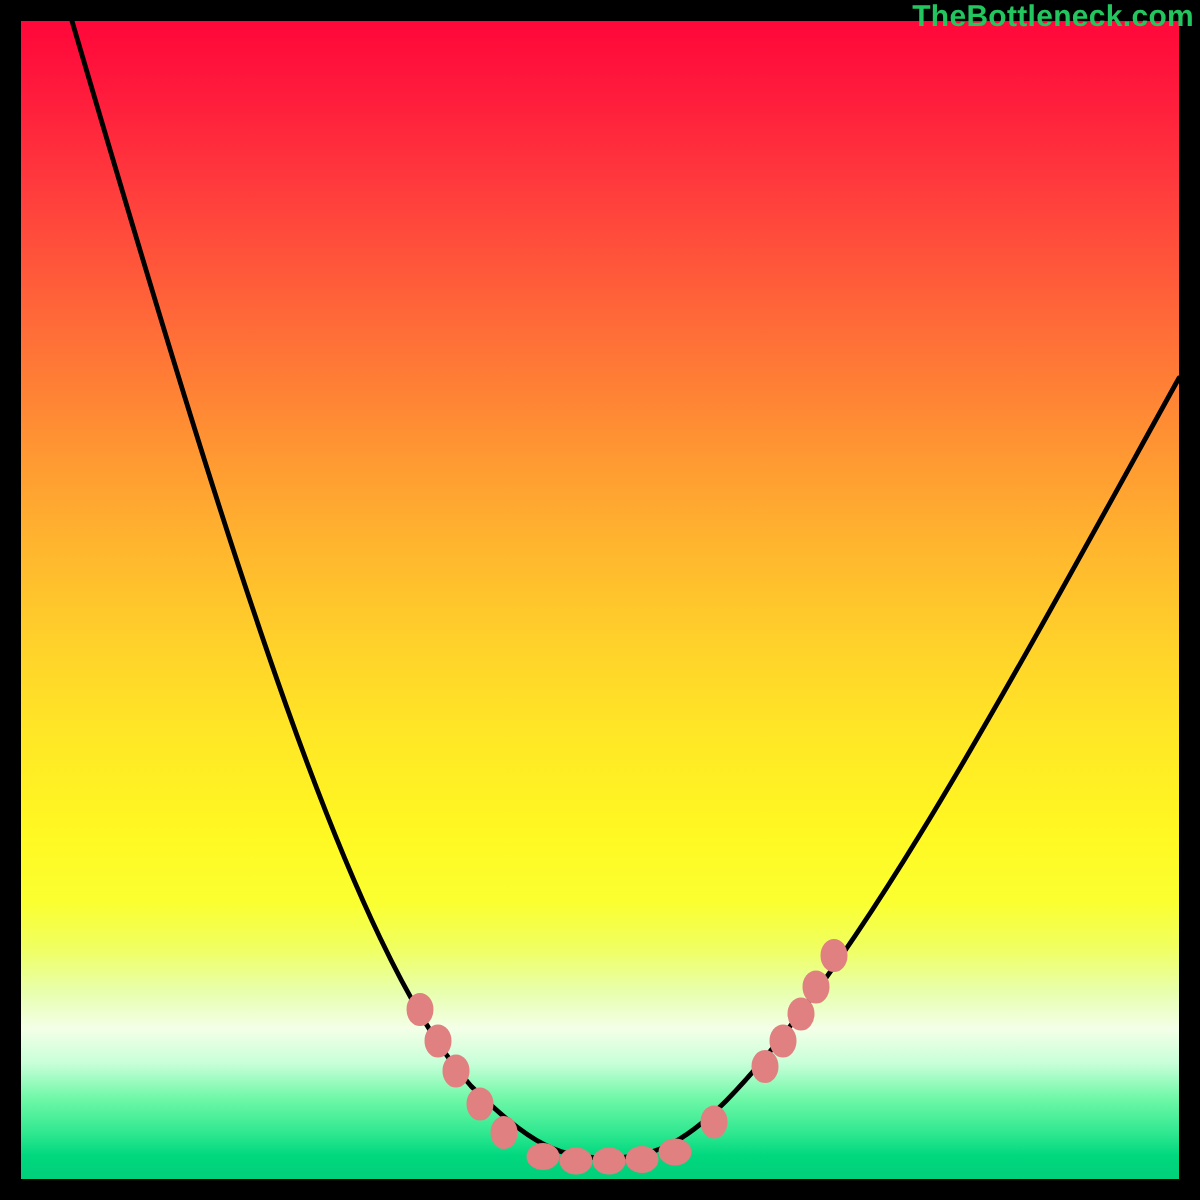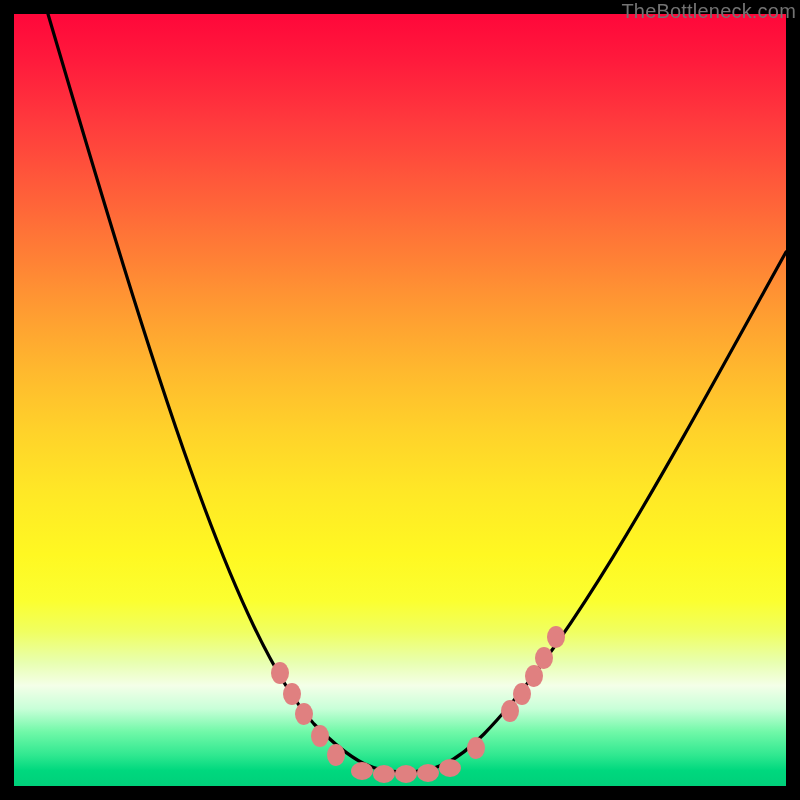--- a/index.html
+++ b/index.html
@@ -37,22 +37,22 @@
       #00d87e 98%,
       #00d07a 100%
     );
   }
   .watermark {
     position: absolute;
     top: 0;
     right: 4px;
     font-family: Arial, Helvetica, sans-serif;
     font-size: 20px;
-    color: #737373;
-    font-weight: 400;
+    color: #22c55e;
+    font-weight: 700;
     letter-spacing: 0.2px;
   }
   svg.curve {
     position: absolute;
     left: 0;
     top: 0;
     width: 772px;
     height: 772px;
     overflow: visible;
   }

